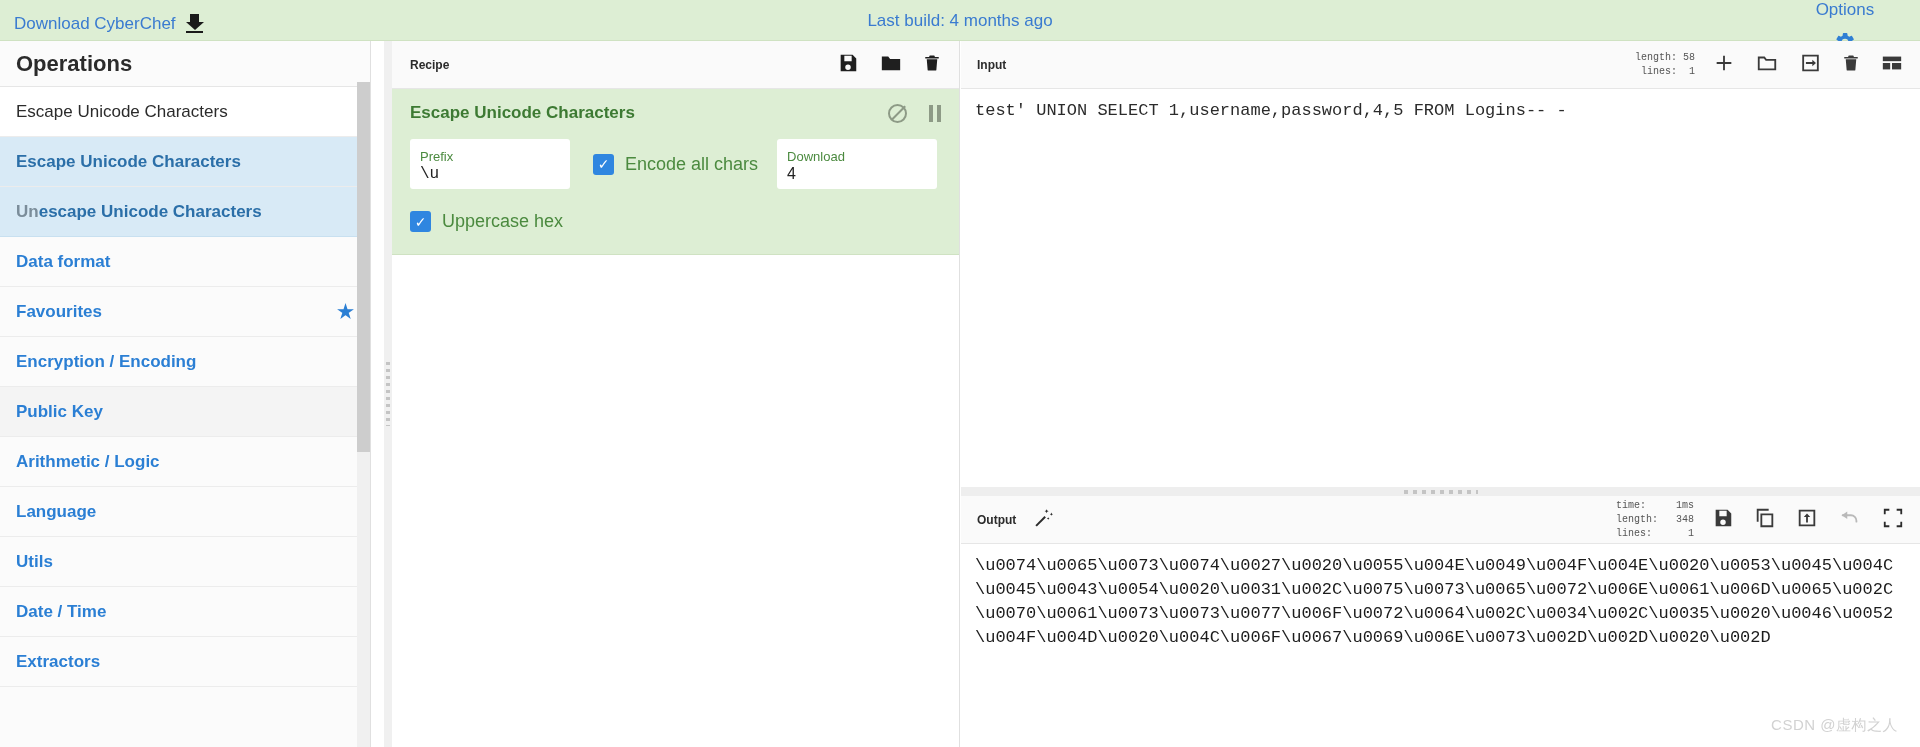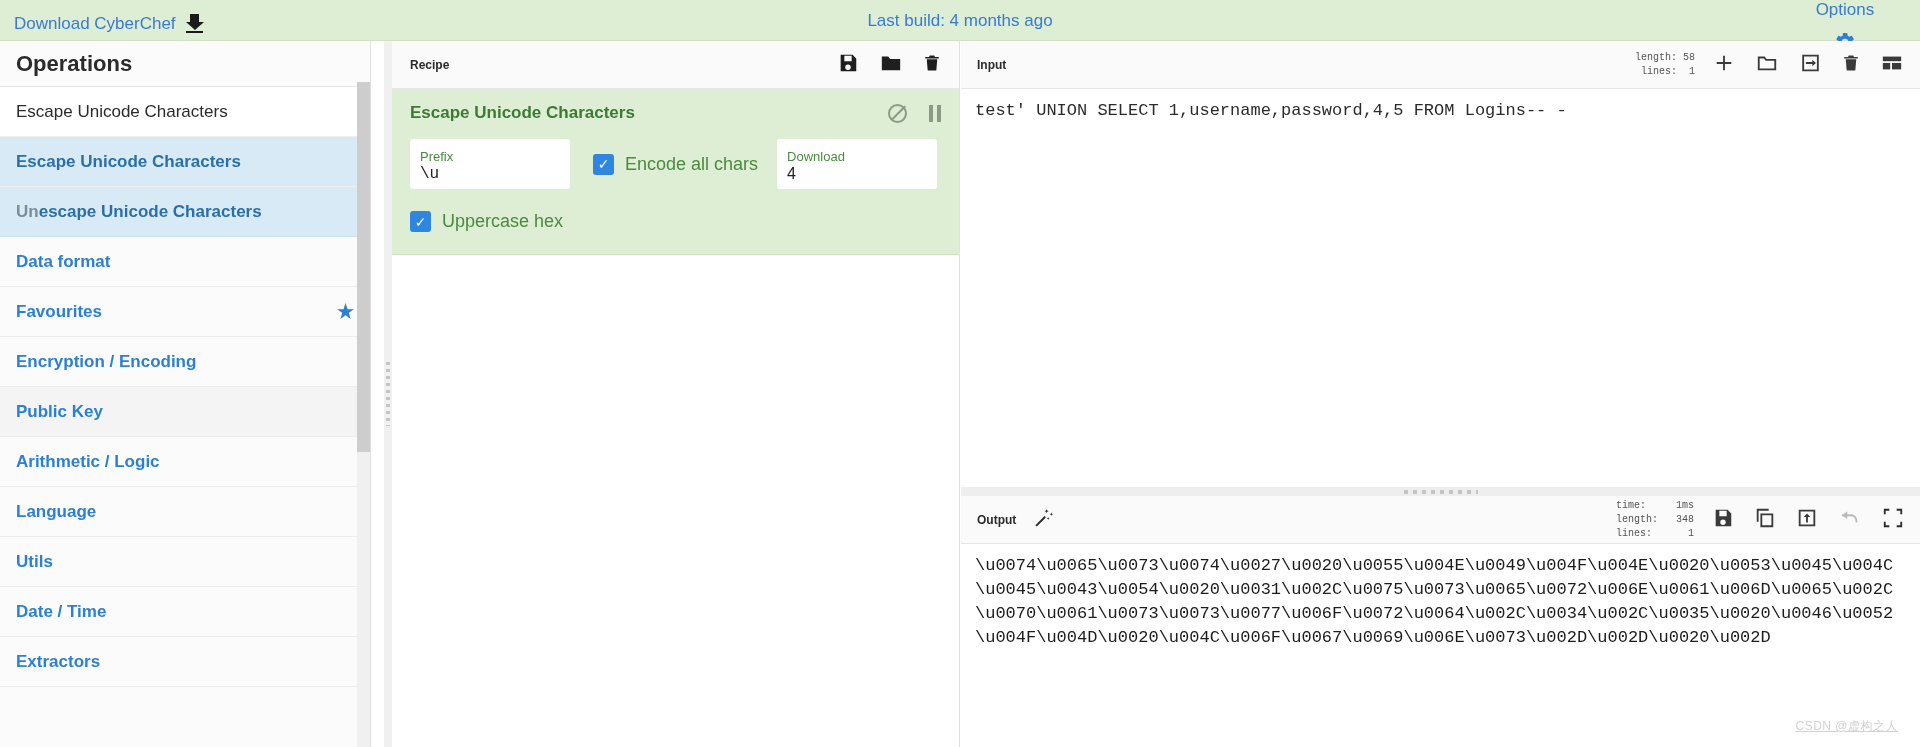--- a/index.html
+++ b/index.html
@@ -190,22 +190,22 @@
   }
 
   .output-pane { position: absolute; left: 0; top: 455px; width: 959px; height: 292px; background: #fff; }
   .output-pane .io-head { background: #fafafa; }
   .out-title-wrap { display: flex; align-items: center; gap: 16px; }
   .magic { cursor: pointer; display: block; }
   .out-text { color: #1c1c1c; }
 
   .watermark {
     position: absolute; right: 22px; bottom: 12px;
-    color: #d2d2d2; font-size: 12px; letter-spacing: .5px;
-    user-select: none; pointer-events: none; text-decoration: underline;
+    color: #d2d2d2; font-size: 15px; letter-spacing: .5px;
+    user-select: none; pointer-events: none;
   }
 </style>
 </head>
 <body>
 
 <div class="app">
 
   <div class="banner">
     <div class="banner-left">
       <span class="blink">Download CyberChef</span>

